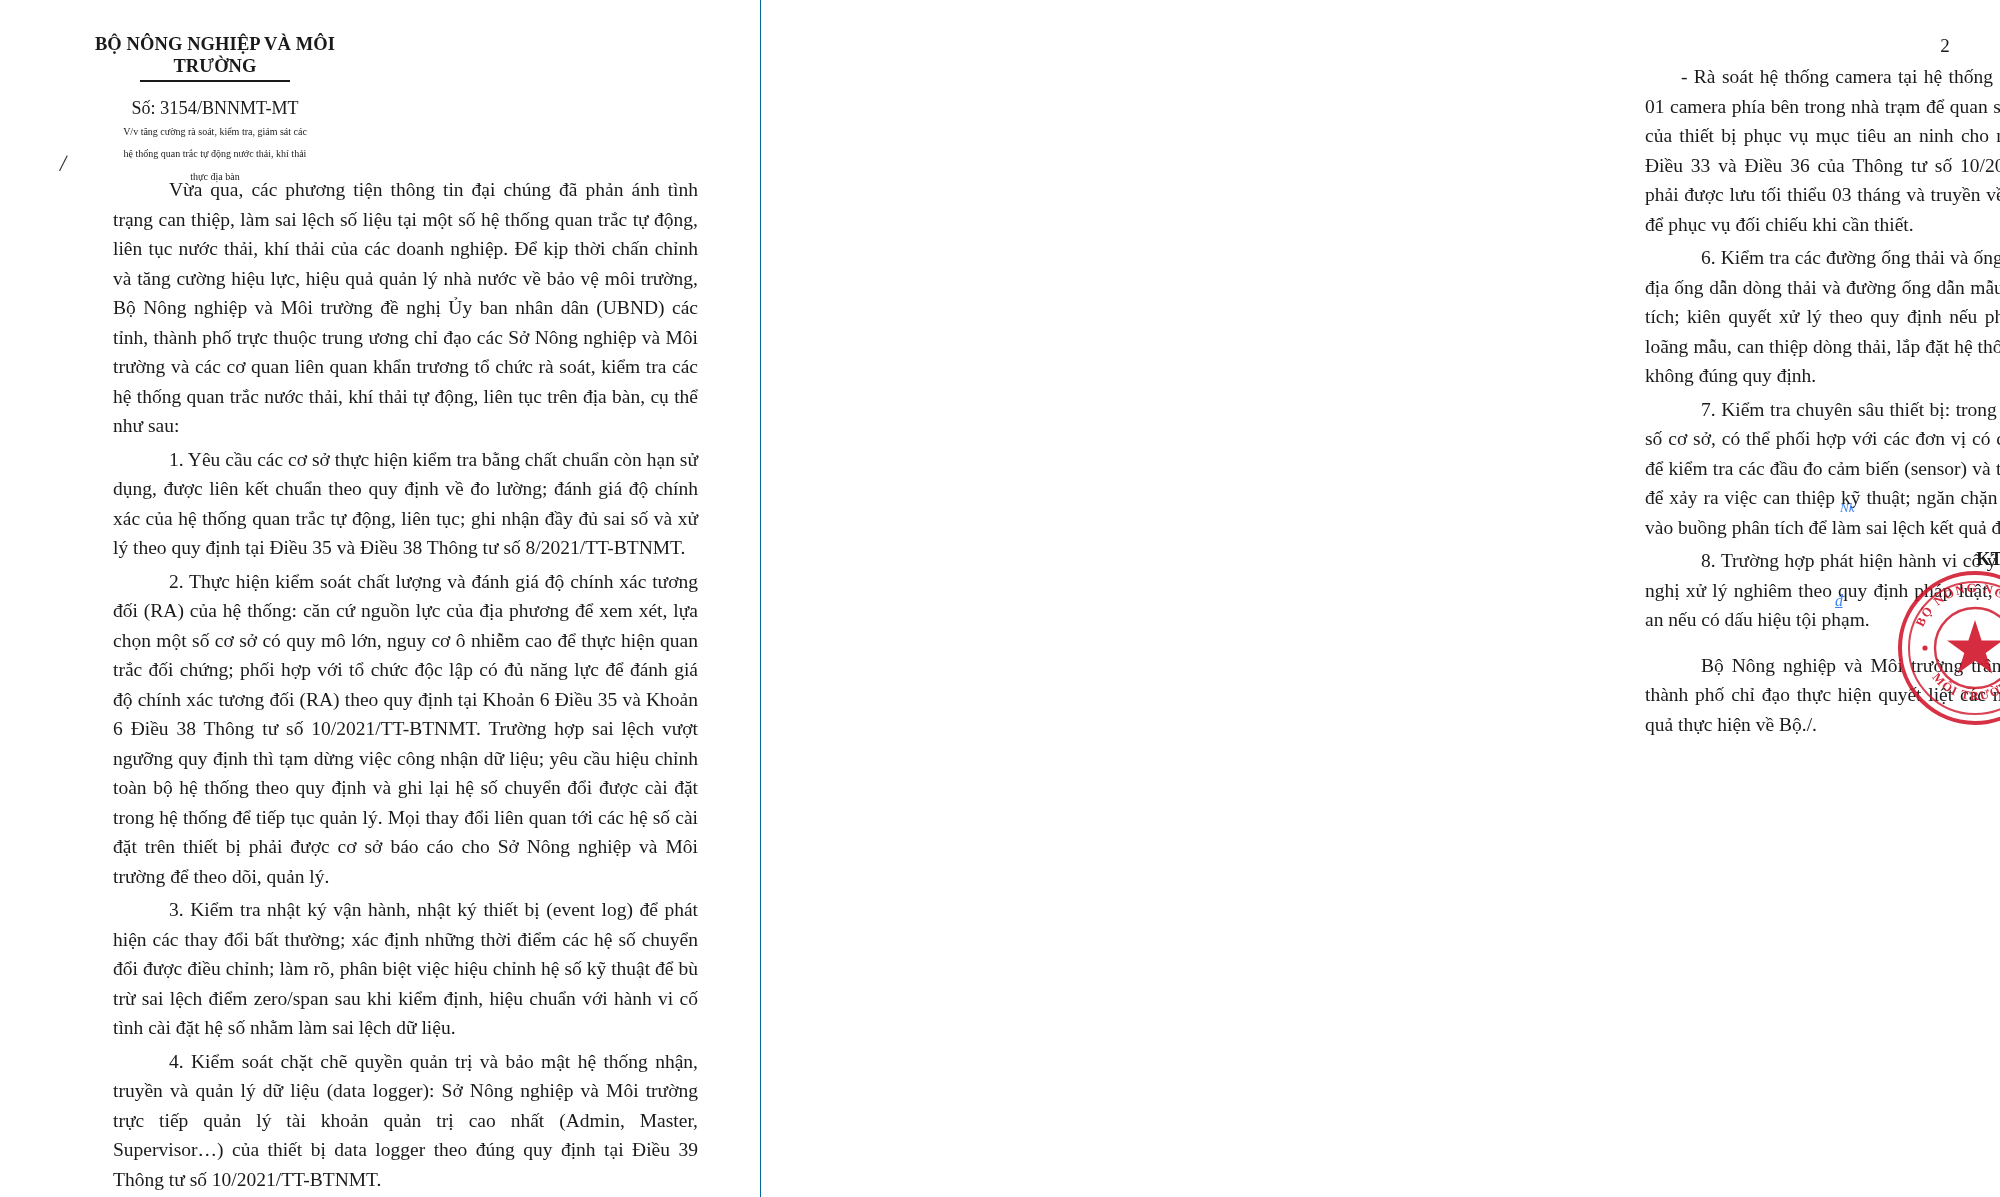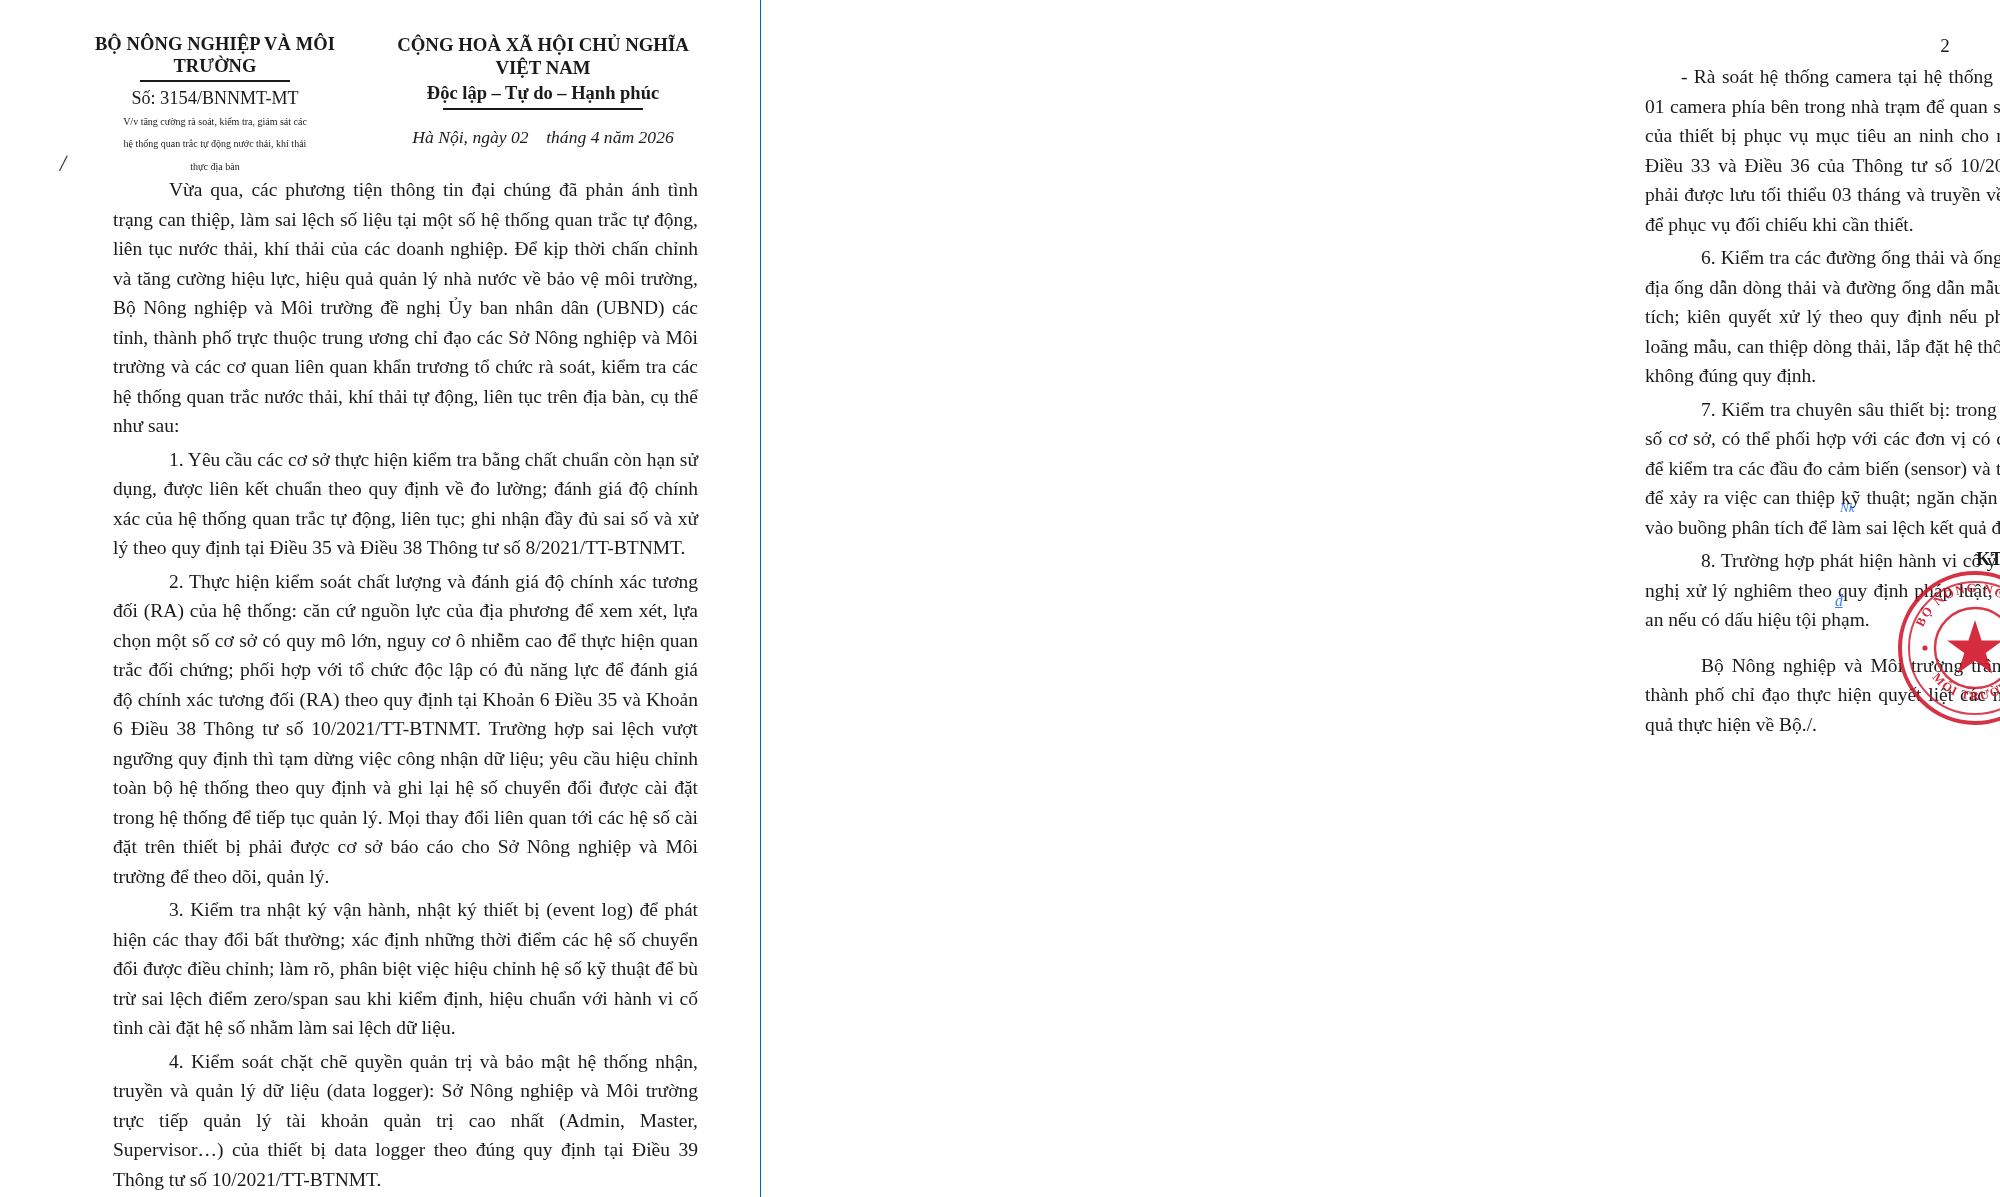--- a/index.html
+++ b/index.html
@@ -35,21 +35,21 @@
   }
   .hdr-org{
     font-size:18.5px;font-weight:bold;line-height:22px;letter-spacing:.1px;
   }
   .rule{
     height:1.6px;background:#1a1a1a;margin:3px auto 0 auto;
   }
   .rule.w1{width:150px;}
   .rule.w2{width:200px;}
   .hdr-so{
-    font-size:18px;margin-top:6px;line-height:21px;
+    font-size:18px;margin-top:16px;line-height:21px;
   }
   .hdr-so .num{font-size:18.5px;}
   .hdr-vv{
     font-size:10px;line-height:18.5px;margin-top:4px;
   }
   .hdr-right{
     position:absolute;left:378px;top:33px;width:330px;text-align:center;
   }
   .hdr-nation{font-size:18.8px;font-weight:bold;line-height:23px;}
   .hdr-motto{font-size:18.5px;font-weight:bold;line-height:24px;margin-top:2px;}
@@ -131,26 +131,20 @@
         <div class="rule w1"></div>
         <div class="hdr-so">
           <span>Số:</span>
           <span class="num">3154</span><span>/BNNMT-MT</span>
         </div>
         <div class="hdr-vv">V/v tăng cường rà soát, kiểm tra, giám sát các</div>
         <div class="hdr-vv">hệ thống quan trắc tự động nước thải, khí thải</div>
         <div class="hdr-vv">thực địa bàn</div>
       </div>
 
-      <div class="hdr-right">
-        <div class="hdr-nation">CỘNG HOÀ XÃ HỘI CHỦ NGHĨA VIỆT NAM</div>
-        <div class="hdr-motto">Độc lập – Tự do – Hạnh phúc</div>
-        <div class="rule w2"></div>
-        <div class="hdr-date">Hà Nội, ngày 02    tháng 4 năm 2026</div>
-      </div>
 
     </div>
 
     <div class="slash">/</div>
 
     <div class="body-left">
 
       <p class="para indent">Vừa qua, các phương tiện thông tin đại chúng đã phản ánh tình trạng can thiệp, làm sai lệch số liệu tại một số hệ thống quan trắc tự động, liên tục nước thải, khí thải của các doanh nghiệp. Để kịp thời chấn chỉnh và tăng cường hiệu lực, hiệu quả quản lý nhà nước về bảo vệ môi trường, Bộ Nông nghiệp và Môi trường đề nghị Ủy ban nhân dân (UBND) các tỉnh, thành phố trực thuộc trung ương chỉ đạo các Sở Nông nghiệp và Môi trường và các cơ quan liên quan khẩn trương tổ chức rà soát, kiểm tra các hệ thống quan trắc nước thải, khí thải tự động, liên tục trên địa bàn, cụ thể như sau:</p>
       <p class="para indent">1. Yêu cầu các cơ sở thực hiện kiểm tra bằng chất chuẩn còn hạn sử dụng, được liên kết chuẩn theo quy định về đo lường; đánh giá độ chính xác của hệ thống quan trắc tự động, liên tục; ghi nhận đầy đủ sai số và xử lý theo quy định tại Điều 35 và Điều 38 Thông tư số 8/2021/TT-BTNMT.</p>
       <p class="para indent">2. Thực hiện kiểm soát chất lượng và đánh giá độ chính xác tương đối (RA) của hệ thống: căn cứ nguồn lực của địa phương để xem xét, lựa chọn một số cơ sở có quy mô lớn, nguy cơ ô nhiễm cao để thực hiện quan trắc đối chứng; phối hợp với tổ chức độc lập có đủ năng lực để đánh giá độ chính xác tương đối (RA) theo quy định tại Khoản 6 Điều 35 và Khoản 6 Điều 38 Thông tư số 10/2021/TT-BTNMT. Trường hợp sai lệch vượt ngưỡng quy định thì tạm dừng việc công nhận dữ liệu; yêu cầu hiệu chỉnh toàn bộ hệ thống theo quy định và ghi lại hệ số chuyển đổi được cài đặt trong hệ thống để tiếp tục quản lý. Mọi thay đổi liên quan tới các hệ số cài đặt trên thiết bị phải được cơ sở báo cáo cho Sở Nông nghiệp và Môi trường để theo dõi, quản lý.</p>

